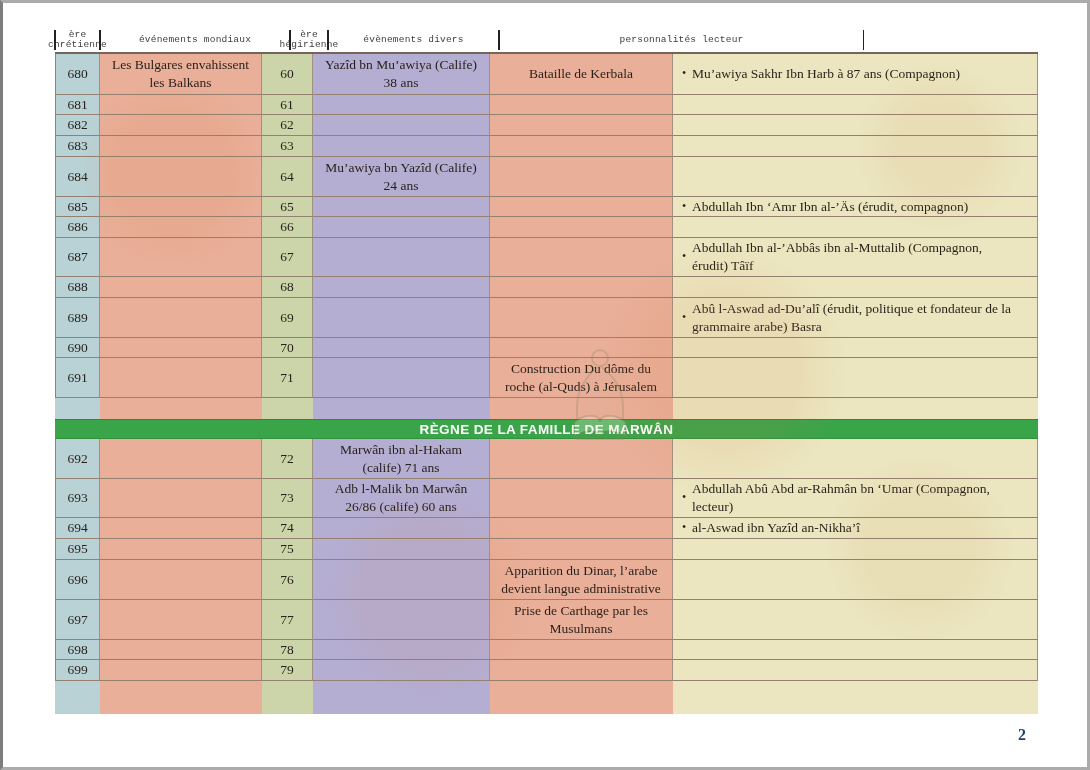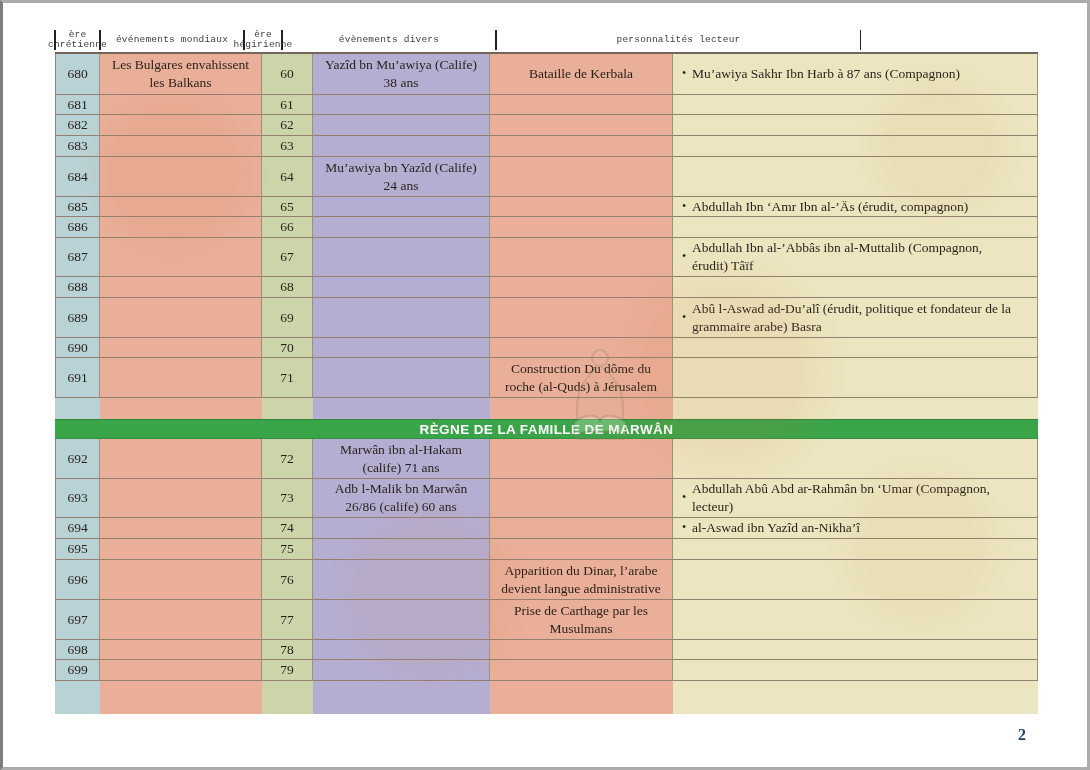--- a/index.html
+++ b/index.html
@@ -57,23 +57,23 @@
   .page-number{position:absolute;left:1002px;top:726px;width:40px;text-align:center;
     font-family:"Liberation Serif", serif;font-weight:bold;font-size:16px;color:#22406f;z-index:10;}
 </style>
 </head>
 <body>
 
 <div class="page">
 
   <div class="thead">
     <div class="hcell" style="width:45px">ère chrétienne</div>
-    <div class="hcell" style="width:144px">événements mondiaux</div>
+    <div class="hcell" style="width:190px">événements mondiaux</div>
     <div class="hcell" style="width:38px">ère hégirienne</div>
-    <div class="hcell" style="width:214px">évènements divers</div>
+    <div class="hcell" style="width:171px">évènements divers</div>
     <div class="hcell" style="width:365px">personnalités lecteur</div>
   </div>
 
   <div class="tbody">
       <div class="row" style="height: 41px;">
     <div class="cell c1">680</div>
     <div class="cell c2">Les Bulgares envahissent
 les Balkans</div>
     <div class="cell c3">60</div>
     <div class="cell c4">Yazîd bn Mu’awiya (Calife)

